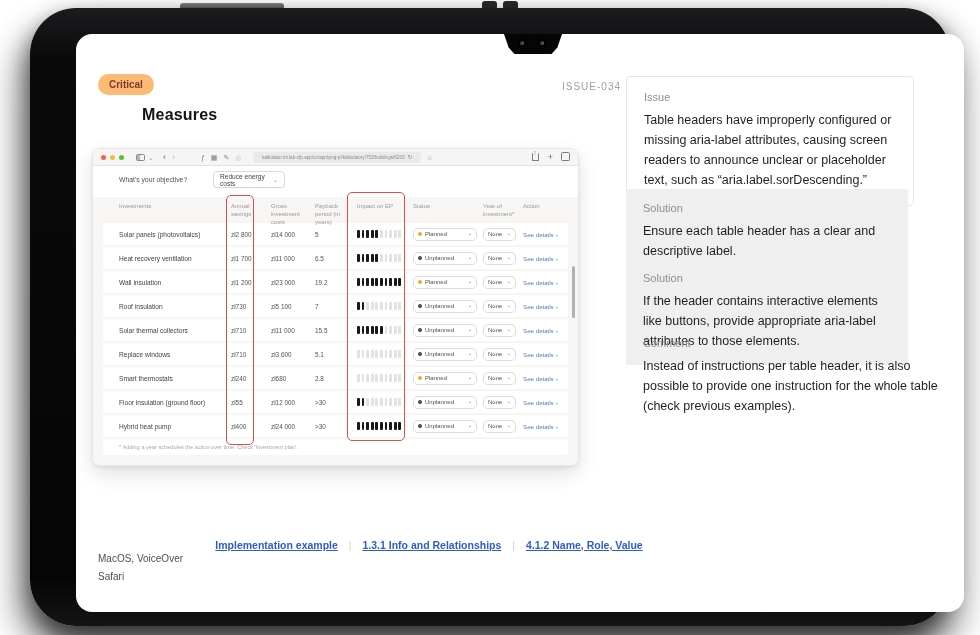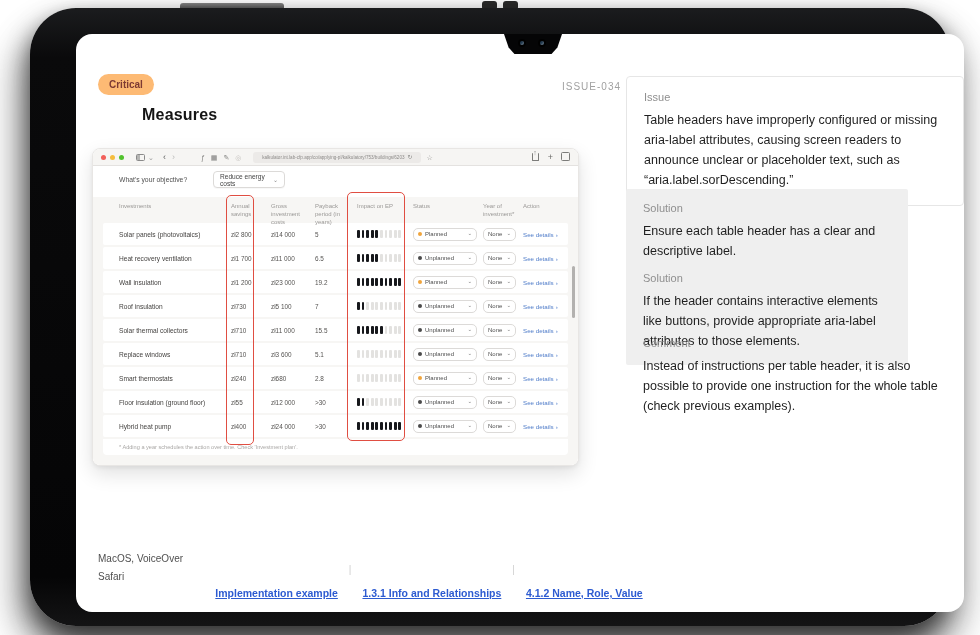--- a/index.html
+++ b/index.html
@@ -75,29 +75,29 @@
   .details-link .arrow { margin-left:2px; }
   .footnote { height:16px; background:#ffffff; border-radius:0 0 4px 4px; font-size:5.6px; color:#aaa8a6; line-height:16px; padding-left:16px; }
   .redbox { position:absolute; border:1.5px solid #e04e42; border-radius:5px; z-index:6; pointer-events:none; }
   .redbox.b1 { left:133px; top:46px; width:28px; height:250px; }
   .redbox.b2 { left:254px; top:43px; width:58px; height:249px; }
   .scroll-thumb { position:absolute; right:3px; top:117px; width:3px; height:52px; background:#b3b1af; border-radius:2px; z-index:7; }
 
   
   .panel-label { font-size:11px; color:#8f8f8f; margin-bottom:7px; }
   .panel-text { font-size:12.5px; line-height:1.6; color:#1f1f1f; }
-  .issue-card { position:absolute; left:550px; top:42px; width:338px; background:#fff; border:1px solid #e6e6e6; border-radius:4px; padding:14px 17px 15px 17px; }
+  .issue-card { position:absolute; left:550px; top:42px; width:288px; background:#fff; border:1px solid #e6e6e6; border-radius:4px; padding:14px 17px 15px 17px; }
   .solution-panel { position:absolute; left:550px; top:155px; width:282px; background:#efefef; border-radius:2px; padding:13px 17px 14px 17px; }
   .solution-block + .solution-block { margin-top:11px; }
   .comment-block { position:absolute; left:550px; top:290px; width:338px; padding:13px 17px; }
 
   
   .env { position:absolute; left:22px; top:516px; font-size:10px; color:#4f4f4f; line-height:1.8; }
   .links-row { position:absolute; left:113px; top:505px; width:480px; display:flex; align-items:center; justify-content:center; gap:11px; }
-  .flink { font-size:10.5px; font-weight:700; color:#2d5bd1; text-decoration:underline; white-space:nowrap; cursor:pointer;margin-top:48px; }
+  .flink { font-size:10.5px; font-weight:700; color:#2d5bd1; text-decoration:underline; white-space:nowrap; cursor:pointer; }
   .lsep { color:#cfcfcf; font-size:10px; }
 </style>
 </head>
 <body>
 
 <div class="stage">
   <div class="top-button"></div>
   <div class="cam-bump" style="left:482px;"></div>
   <div class="cam-bump" style="left:503px;"></div>
 

